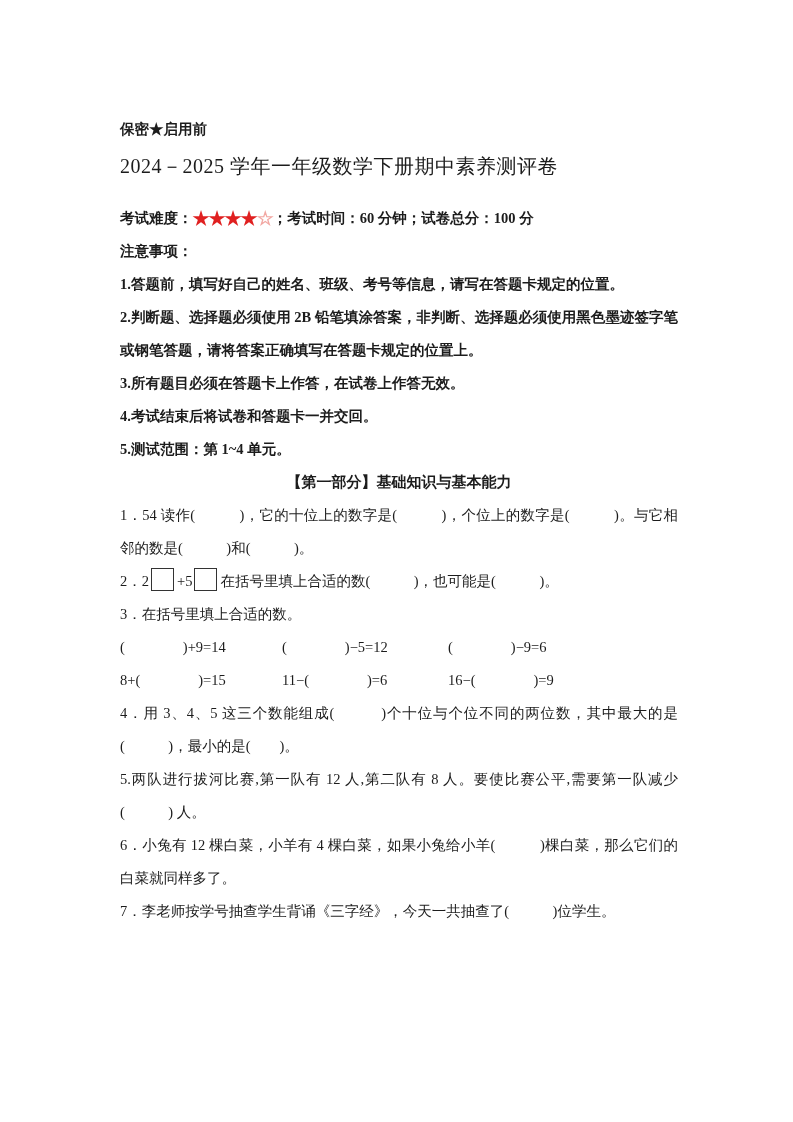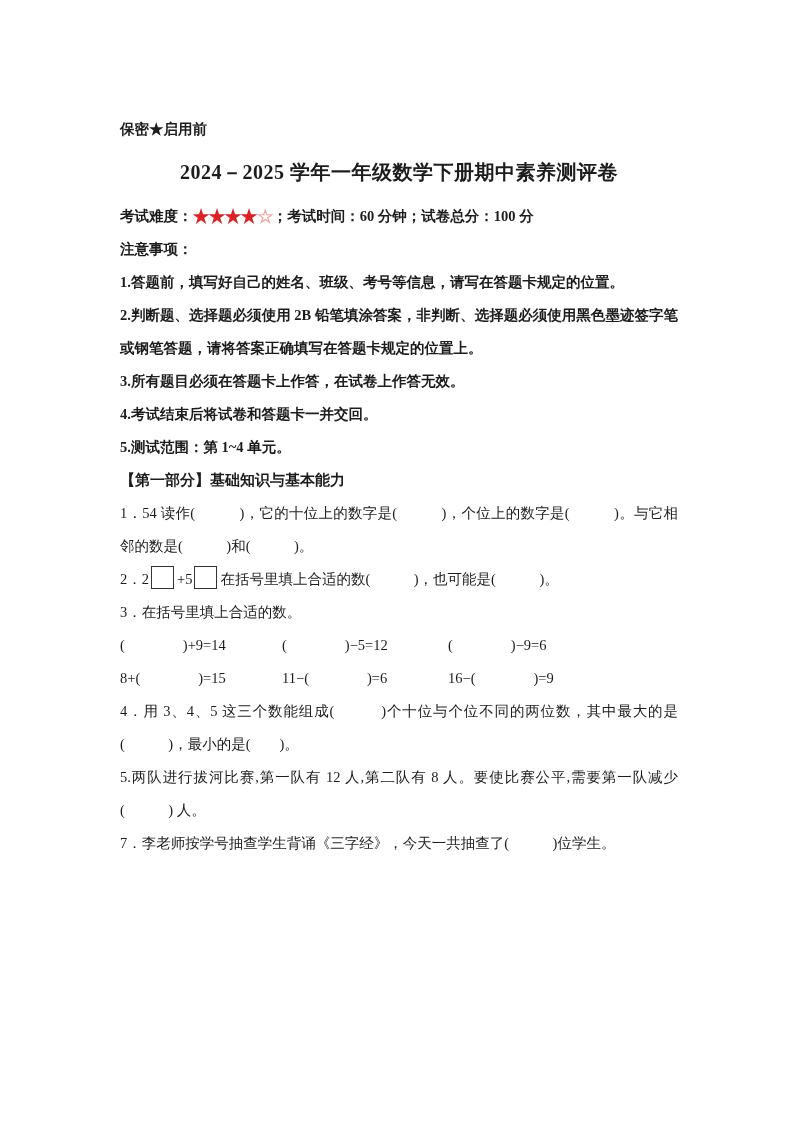--- a/index.html
+++ b/index.html
@@ -15,55 +15,54 @@
     color: #1c1c1c;
     overflow: hidden;
   }
   .confidential {
     font-size: 14.5px;
     font-weight: bold;
     line-height: 22px;
   }
   .exam-title {
     font-size: 20px;
-    font-weight: bold;
-    text-align: center;
+    font-weight: normal;
     line-height: 36px;
-    margin-top: 14px;
+    margin-top: 8px;
     letter-spacing: 0.5px;
   }
   .exam-subtitle {
     font-size: 19px;
     font-weight: bold;
     text-align: center;
     line-height: 36px;
     margin-top: 4px;
   }
   p { margin: 0; }
   .meta-line {
-    margin-top: 10px;
+    margin-top: 18px;
     font-size: 14.5px;
     font-weight: bold;
     line-height: 33px;
   }
   .stars {
     font-size: 19px;
     letter-spacing: -1px;
     vertical-align: -2px;
   }
   .note {
     font-size: 14.5px;
     font-weight: bold;
     line-height: 33px;
     text-align: justify;
   }
   .section-heading {
     font-size: 15px;
     font-weight: bold;
-    text-align: left;
+    text-align: center;
     line-height: 33px;
   }
   .part-heading {
     font-size: 15px;
     font-weight: bold;
     line-height: 33px;
   }
   .q {
     font-size: 14.5px;
     font-weight: normal;
@@ -133,19 +132,20 @@
     <span>(　　　　)+9=14</span>
     <span>(　　　　)−5=12</span>
     <span>(　　　　)−9=6</span>
     <span>8+(　　　　)=15</span>
     <span>11−(　　　　)=6</span>
     <span>16−(　　　　)=9</span>
   </div>
 
   <p class="q">4．用 3、4、5 这三个数能组成(　　　)个十位与个位不同的两位数，其中最大的是 (　　　)，最小的是(　　)。</p>
   <p class="q">5.两队进行拔河比赛,第一队有 12 人,第二队有 8 人。要使比赛公平,需要第一队减少(　　　) 人。</p>
+  <p class="q">6．小兔有 12 棵白菜，小羊有 4 棵白菜，如果小兔给小羊(　　　)棵白菜，那么它们的白菜就同样多了。</p>
   <p class="q">7．李老师按学号抽查学生背诵《三字经》，今天一共抽查了(　　　)位学生。</p>
 
   <div class="footer">
     <span>试卷第 </span><span>1</span><span> 页，共 </span><span>5</span><span> 页</span>
   </div>
 
 </div>
 
 </body></html>

